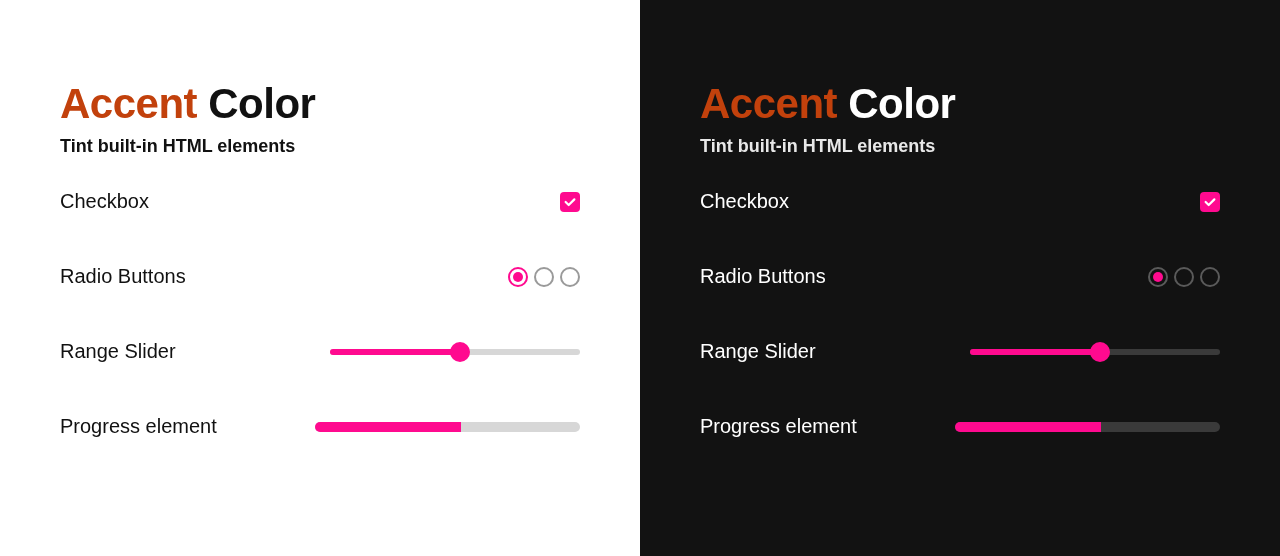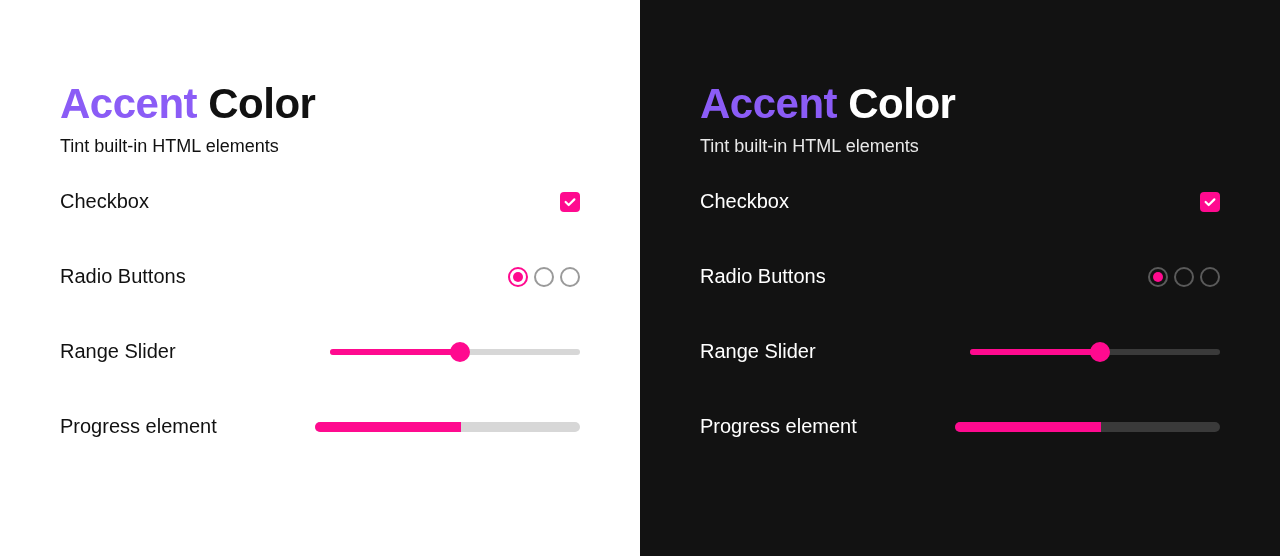--- a/index.html
+++ b/index.html
@@ -15,25 +15,25 @@
     }
     .panel.light { background: #ffffff; color: #111111; }
     .panel.dark  { background: #121212; color: #ffffff; }
 
     .title {
       font-size: 42px;
       font-weight: 800;
       letter-spacing: -0.5px;
       margin-bottom: 8px;
     }
-    .title .accent { color: #8b5cf6; }
+    .title .accent { color: #c2410c; }
 
     .subtitle {
       font-size: 18px;
-      font-weight: 400;
+      font-weight: 700;
       margin-bottom: 20px;
     }
     .panel.dark .subtitle { color: #e8e8e8; }
 
     .row {
       display: flex;
       justify-content: space-between;
       align-items: center;
       margin-bottom: 52px;
       font-size: 20px;

